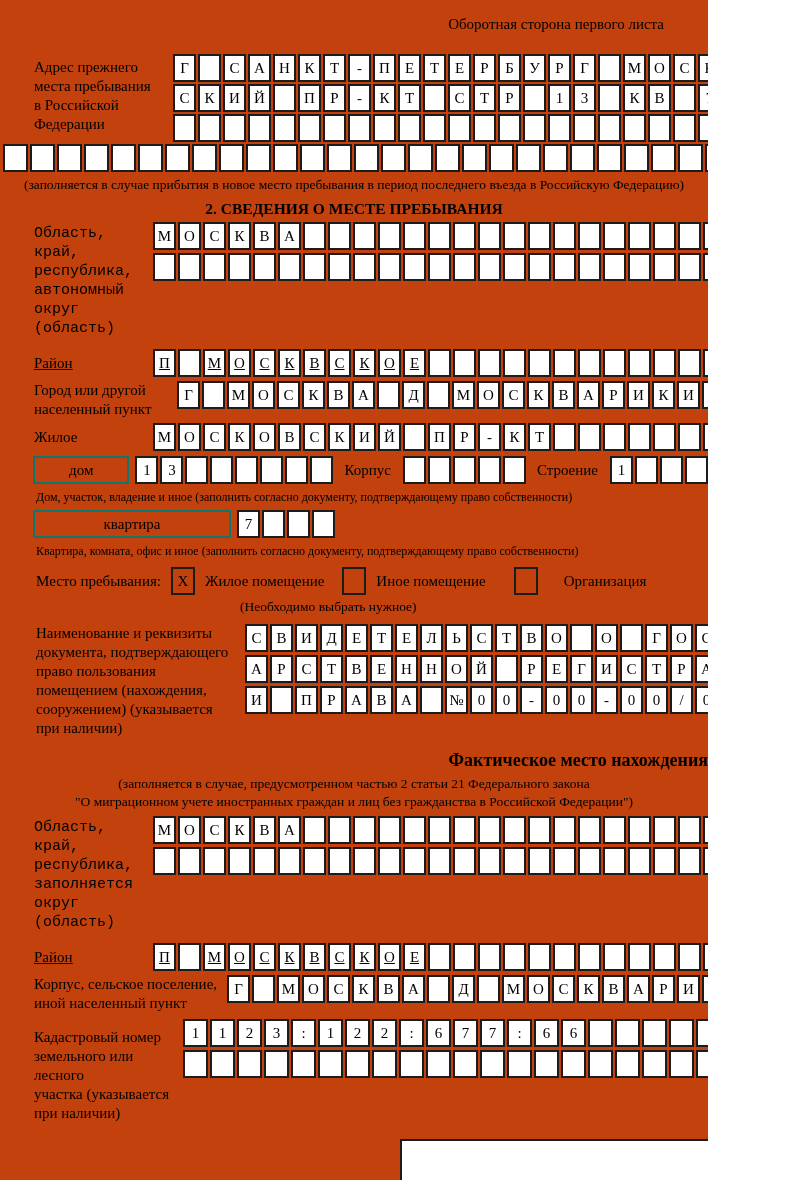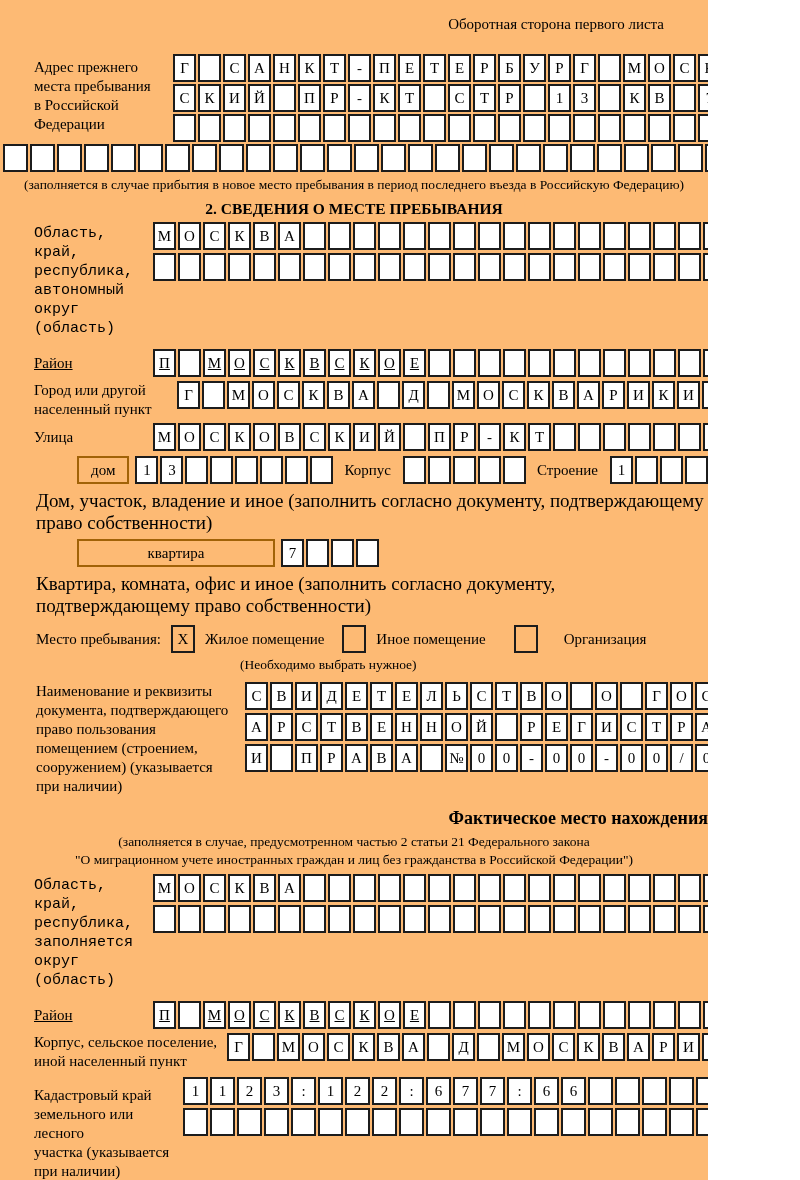--- a/index.html
+++ b/index.html
@@ -1,17 +1,17 @@
 <!DOCTYPE html>
 <html><head>
 <meta charset="utf-8">
 <style>
   html,body{margin:0;padding:0;background:#fff;}
   .page{
-    width:708px;height:1180px;background:#fdba74;color:#000;
+    width:708px;height:1180px;background:#c2410c;color:#000;
     font-family:"Liberation Serif","DejaVu Serif",serif;
     overflow:hidden;position:relative;box-sizing:border-box;
   }
   .hdr-note{ text-align:right; padding:16px 44px 0 0; font-size:15px; }
 
   
   .cell-row{ display:flex; gap:2px; }
   .cell{
     box-sizing:border-box; width:23px; height:28px; flex:0 0 auto;
     border:2px solid #1c1c1c; background:#fff;
@@ -36,29 +36,29 @@
 
   .one-row{ margin:4px 0 0 34px; }
   .one-row .lbl{ padding-top:5px; }
   .lbl-raion{ width:119px; }
   .lbl-gorod{ width:143px; padding-top:0 !important; }
   .lbl-ulitsa{ width:119px; }
   .raion-after-lbl{ margin-top:11px;text-decoration:underline; }
 
   .dom-row{ margin:5px 0 0 33px; display:flex; align-items:center; font-size:15px; }
   .named-box{
-    box-sizing:border-box; border:2px solid #a16207; height:28px;
-    display:flex; align-items:center; justify-content:center; font-size:15px;margin-left:44px;
+    box-sizing:border-box; border:2px solid #0f766e; height:28px;
+    display:flex; align-items:center; justify-content:center; font-size:15px;
   }
   .dom-box{ width:164px; }
   .kv-box{ width:198px; }
   .dom-row .cell-row{ margin-left:6px; }
   .inline-lbl{ margin:0 6px 0 11px; }
 
-  .caption-l{ font-size:19px; margin:6px 0 0 36px; }
+  .caption-l{ font-size:12px; margin:6px 0 0 36px; }
 
   .mesto-row{ margin:8px 0 0 36px; display:flex; align-items:center; font-size:15px; }
   .chk{
     box-sizing:border-box; width:24px; height:28px; border:2px solid #1c1c1c;
     display:flex; align-items:center; justify-content:center; font-size:15px;
   }
   .hint{ font-size:13.5px; margin:4px 0 0 240px; }
 
   .doc-block{ margin:9px 0 0 36px; }
   .doc-block .lbl{ width:207px; }
@@ -326,21 +326,21 @@
         <span class="cell">И</span>
         <span class="cell">К</span>
         <span class="cell">И</span>
         <span class="cell"></span>
         <span class="cell"></span>
         <span class="cell"></span>
       </div>
   </div>
 
   <div class="flexrow one-row">
-    <div class="lbl lbl-ulitsa">Улица</div>
+    <div class="lbl lbl-ulitsa">Жилое</div>
     <div class="cell-row">
         <span class="cell">М</span>
         <span class="cell">О</span>
         <span class="cell">С</span>
         <span class="cell">К</span>
         <span class="cell">О</span>
         <span class="cell">В</span>
         <span class="cell">С</span>
         <span class="cell">К</span>
         <span class="cell">И</span>
@@ -412,21 +412,21 @@
     <div class="chk" style="margin-left:28px;"></div>
     <span style="margin-left:26px;">Организация</span>
   </div>
   <div class="hint">(Необходимо выбрать нужное)</div>
 
   <div class="flexrow doc-block">
     <div class="lbl">
       <div>Наименование и реквизиты</div>
       <div>документа, подтверждающего</div>
       <div>право пользования</div>
-      <div>помещением (строением,</div>
+      <div>помещением (нахождения,</div>
       <div>сооружением) (указывается</div>
       <div>при наличии)</div>
     </div>
     <div class="rows-col">
       <div class="cell-row">
           <span class="cell">С</span>
           <span class="cell">В</span>
           <span class="cell">И</span>
           <span class="cell">Д</span>
           <span class="cell">Е</span>
@@ -619,21 +619,21 @@
         <span class="cell">Р</span>
         <span class="cell">И</span>
         <span class="cell">К</span>
         <span class="cell">И</span>
         <span class="cell"></span>
       </div>
   </div>
 
   <div class="flexrow kad-block">
     <div class="lbl">
-      <div>Кадастровый край</div>
+      <div>Кадастровый номер</div>
       <div>земельного или лесного</div>
       <div>участка (указывается</div>
       <div>при наличии)</div>
     </div>
     <div class="rows-col">
       <div class="cell-row wide">
           <span class="cell">1</span>
           <span class="cell">1</span>
           <span class="cell">2</span>
           <span class="cell">3</span>

